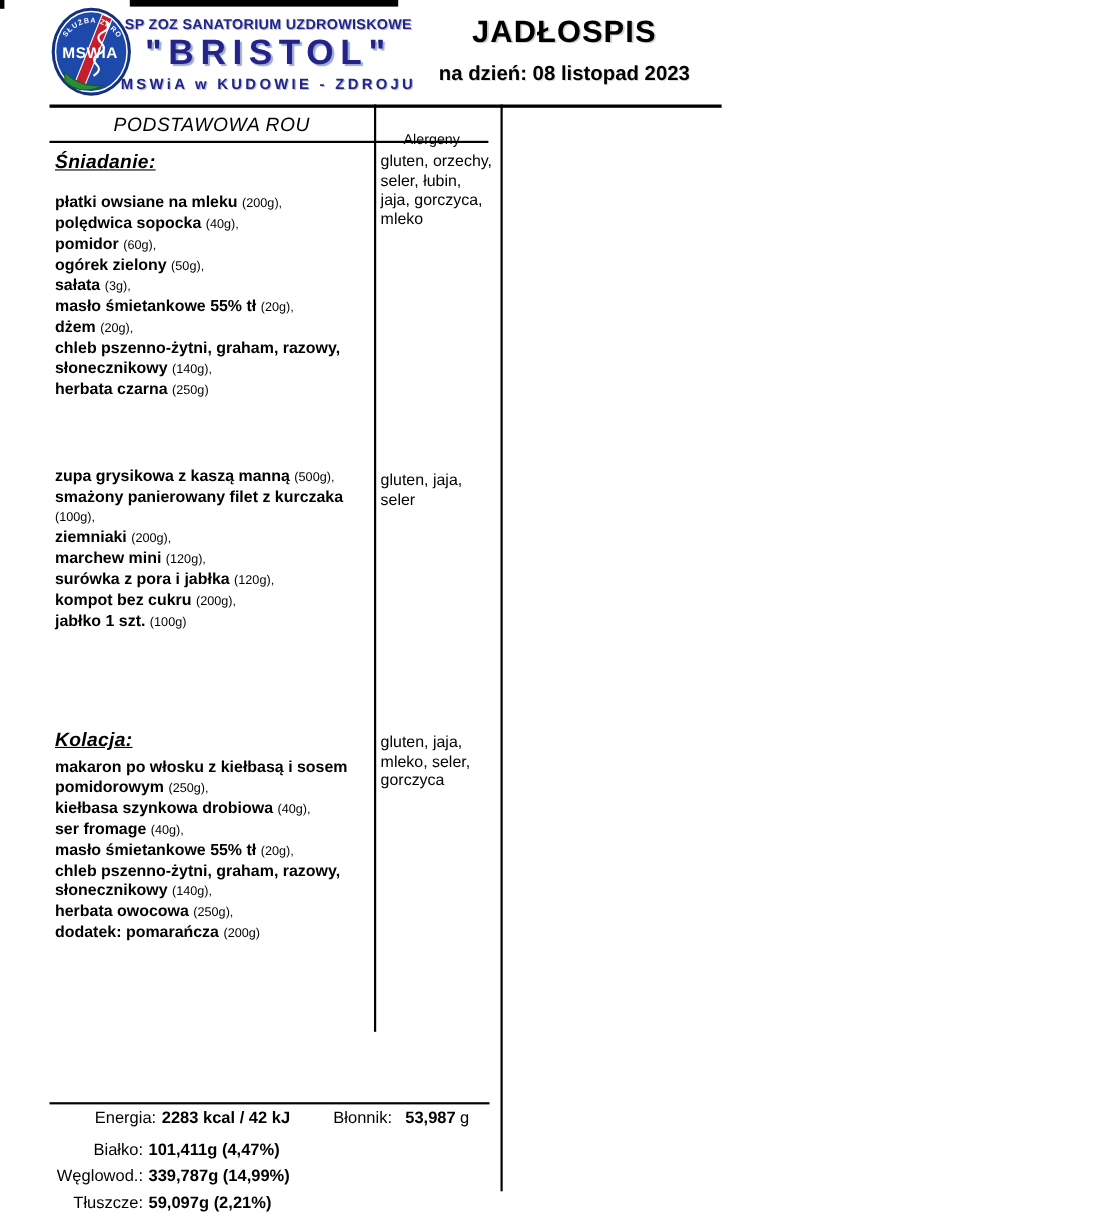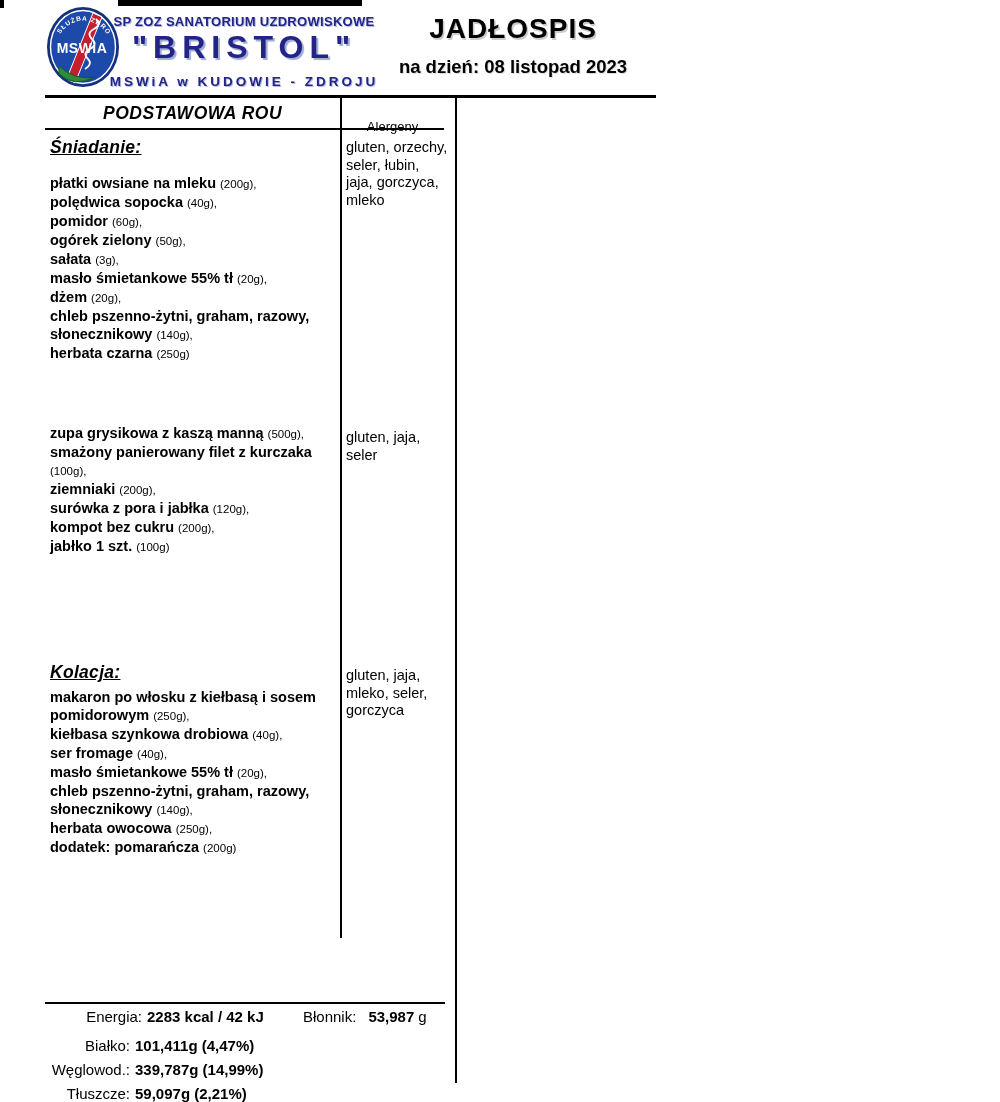--- a/index.html
+++ b/index.html
@@ -10,36 +10,36 @@
   .scan-corner{position:absolute;left:0;top:0;width:4px;height:8px;background:#000}
   .scan-bar{position:absolute;left:118px;top:0;width:244px;height:6px;background:#000}
 
   
   .logo{position:absolute;left:46px;top:6px}
   .brand{position:absolute;left:100px;top:14px;width:288px;text-align:center;color:#232388}
   .brand-line1{font-size:13px;font-weight:bold;letter-spacing:.3px;white-space:nowrap;
                text-shadow:1px 1px 0 #b3bedd}
   .brand-name{font-size:32px;font-weight:bold;letter-spacing:6px;line-height:35px;margin-top:1px;
               white-space:nowrap;text-shadow:2px 2px 1px #9eabd0}
-  .brand-line2{font-size:13.5px;font-weight:bold;letter-spacing:3px;margin-top:9px;white-space:nowrap;
+  .brand-line2{font-size:13.5px;font-weight:bold;letter-spacing:3px;margin-top:4px;white-space:nowrap;
                text-shadow:1px 1px 0 #b3bedd}
   .doc-title{position:absolute;left:392px;top:13px;width:242px;text-align:center}
   .title{font-size:28px;font-weight:bold;letter-spacing:1px;text-shadow:1.5px 1.5px 0 #cccccc}
   .subtitle{font-size:18.5px;font-weight:bold;margin-top:11px;text-shadow:1px 1px 0 #dddddd}
 
   
   .rule{position:absolute;background:#000}
   .line-top{left:45px;top:95px;width:611px;height:3px}
   .line-colhead{left:45px;top:128px;width:399px;height:2px}
   .vline-mid{left:340px;top:95px;width:2px;height:843px}
   .vline-right{left:455px;top:95px;width:2px;height:988px}
   .line-footer{left:45px;top:1002px;width:400px;height:2px}
 
   .col1-header{position:absolute;left:45px;top:103px;width:295px;text-align:center;
-               font-size:17.5px;font-weight:bold;font-style:italic;letter-spacing:.5px}
+               font-size:17.5px;font-weight:normal;font-style:italic;letter-spacing:.5px}
   .col2-header{position:absolute;left:342px;top:119px;width:101px;text-align:center;font-size:13px}
 
   
   .menu-cell{position:absolute;left:50px;width:289px}
   .sec0{top:136px}.sec1{top:424px}.sec2{top:661px}
   .sec-title{font-size:17.5px;font-weight:bold;font-style:italic;text-decoration:underline;
              letter-spacing:.3px;display:inline-block}
   .sec-title-wrap{line-height:22px}
   .sec0 .sec-title-wrap{margin-bottom:15px}
   .sec1 .sec-title-wrap{margin-bottom:8px}
@@ -130,20 +130,21 @@
 
   <div class="menu-cell sec1">
     <div class="items">
 
         <div class="item"><span class="i-name">zupa grysikowa z kaszą manną</span> <span class="i-qty">(500g),</span></div>
 
         <div class="item"><span class="i-name">smażony panierowany filet z kurczaka</span> <span class="i-qty">(100g),</span></div>
 
         <div class="item"><span class="i-name">ziemniaki</span> <span class="i-qty">(200g),</span></div>
 
+        <div class="item"><span class="i-name">marchew mini</span> <span class="i-qty">(120g),</span></div>
 
         <div class="item"><span class="i-name">surówka z pora i jabłka</span> <span class="i-qty">(120g),</span></div>
 
         <div class="item"><span class="i-name">kompot bez cukru</span> <span class="i-qty">(200g),</span></div>
 
         <div class="item"><span class="i-name">jabłko 1 szt.</span> <span class="i-qty">(100g)</span></div>
       </div>
   </div>
   <div class="allergen-cell alg1">gluten, jaja, seler</div>
 

